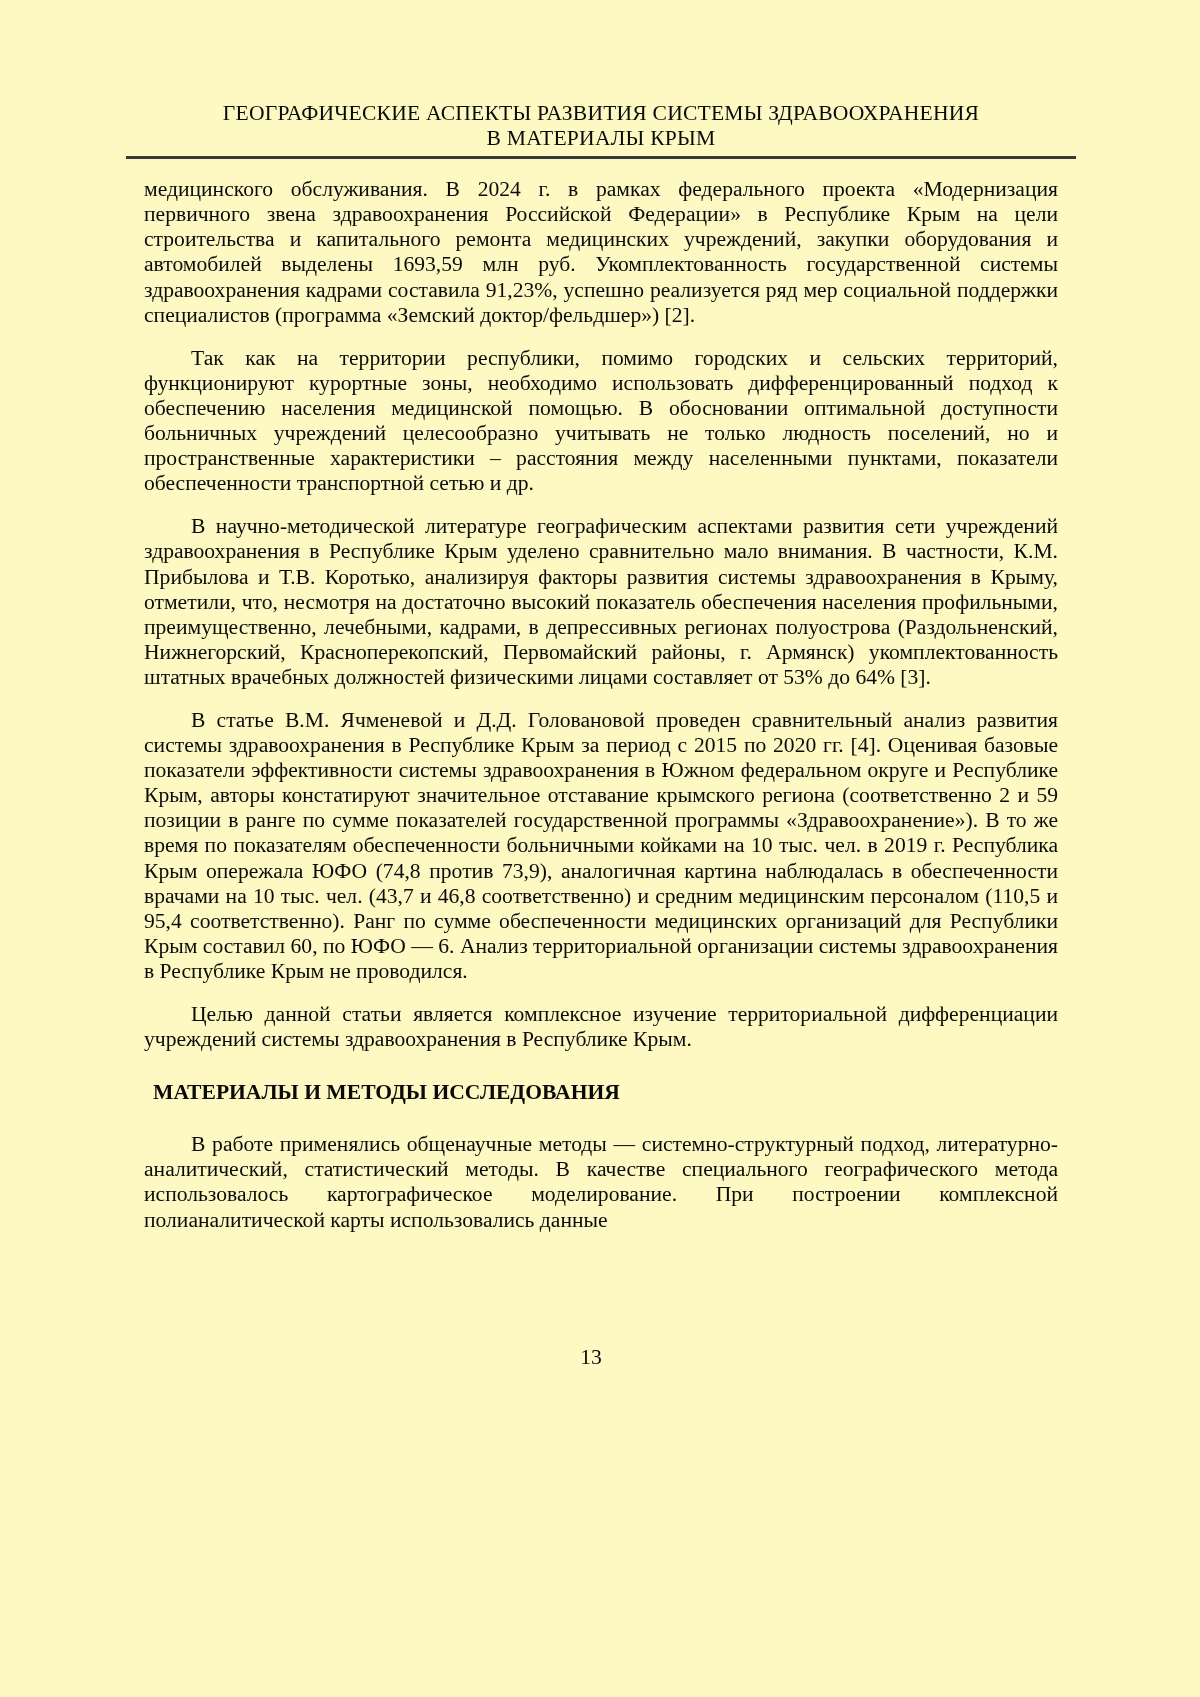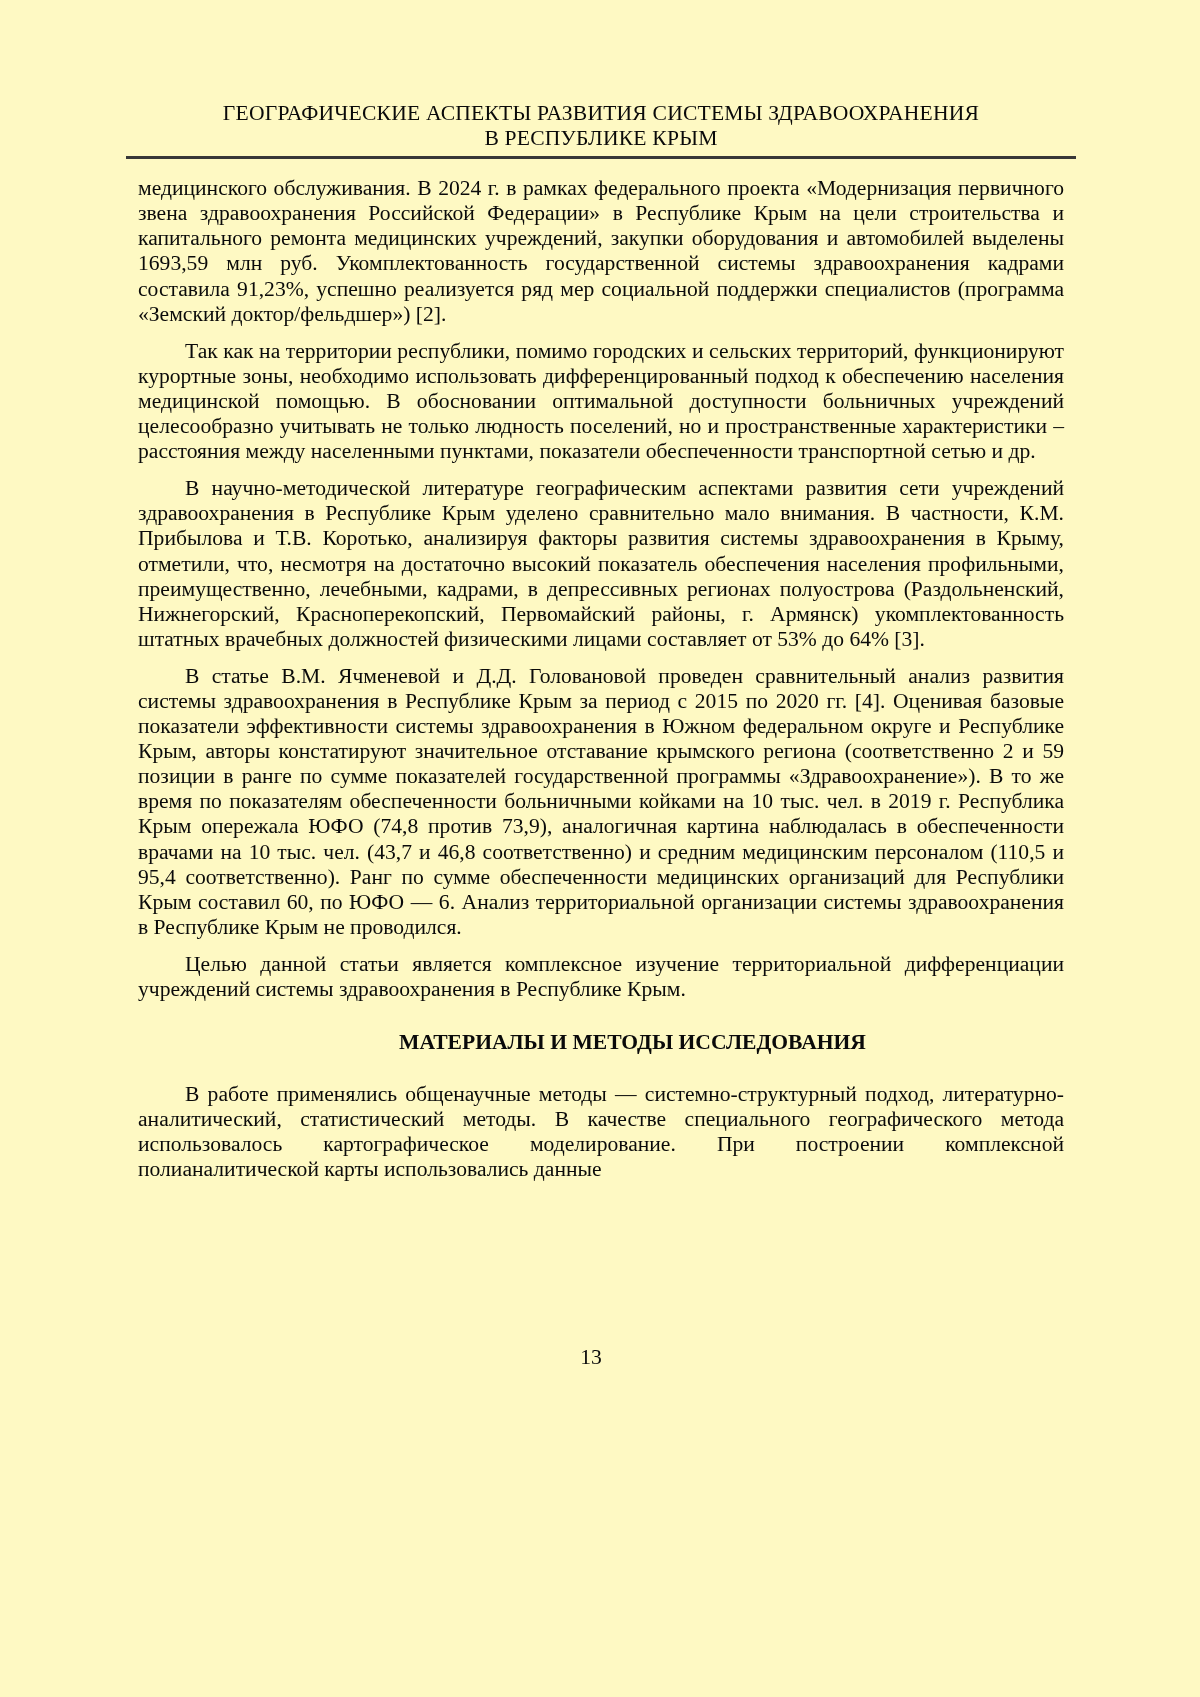--- a/index.html
+++ b/index.html
@@ -33,33 +33,33 @@
     height: 0;
     border-top: 3px solid #383838;
     margin-top: 5px;
   }
   .body-text {
     margin-top: 17px;
     font-size: 21.6px;
     line-height: 25.1px;
   }
   .body-text p {
-    margin: 12px;
+    margin: 18px;
     text-align: justify;
     text-justify: inter-word;
   }
   .body-text p.indent {
     text-indent: 47px;
   }
   .section-heading {
-    margin: 28px 0 27px 63px;
+    margin: 28px 0 27px 27px;
     font-weight: bold;
     font-size: 21.6px;
     line-height: 25.1px;
-    text-align: center;
+    text-align: left;
   }
   .italic-lead {
   }
   .page-footer {
     position: absolute;
     left: 116px;
     top: 1345px;
     width: 950px;
     text-align: center;
     font-size: 21.6px;
@@ -67,21 +67,21 @@
   }
 </style>
 </head>
 <body>
 
 <div class="page">
   <div class="content">
 
     <div class="doc-title">
       <div>ГЕОГРАФИЧЕСКИЕ АСПЕКТЫ РАЗВИТИЯ СИСТЕМЫ ЗДРАВООХРАНЕНИЯ</div>
-      <div>В РЕСПУБЛИКЕ КРЫМ</div>
+      <div>В МАТЕРИАЛЫ КРЫМ</div>
     </div>
 
     <div class="title-rule"></div>
 
     <div class="body-text">
       <p>медицинского обслуживания. В 2024 г. в рамках федерального проекта «Модернизация первичного звена здравоохранения Российской Федерации» в Республике Крым на цели строительства и капитального ремонта медицинских учреждений, закупки оборудования и автомобилей выделены 1693,59 млн руб. Укомплектованность государственной системы здравоохранения кадрами составила 91,23%, успешно реализуется ряд мер социальной поддержки специалистов (программа «Земский доктор/фельдшер») [2].</p>
 
       <p class="indent">Так как на территории республики, помимо городских и сельских территорий, функционируют курортные зоны, необходимо использовать дифференцированный подход к обеспечению населения медицинской помощью. В обосновании оптимальной доступности больничных учреждений целесообразно учитывать не только людность поселений, но и пространственные характеристики – расстояния между населенными пунктами, показатели обеспеченности транспортной сетью и др.</p>
 
       <p class="indent">В научно-методической литературе географическим аспектами развития сети учреждений здравоохранения в Республике Крым уделено сравнительно мало внимания. В частности, К.М. Прибылова и Т.В. Коротько, анализируя факторы развития системы здравоохранения в Крыму, отметили, что, несмотря на достаточно высокий показатель обеспечения населения профильными, преимущественно, лечебными, кадрами, в депрессивных регионах полуострова (Раздольненский, Нижнегорский, Красноперекопский, Первомайский районы, г. Армянск) укомплектованность штатных врачебных должностей физическими лицами составляет от 53% до 64% [3].</p>

